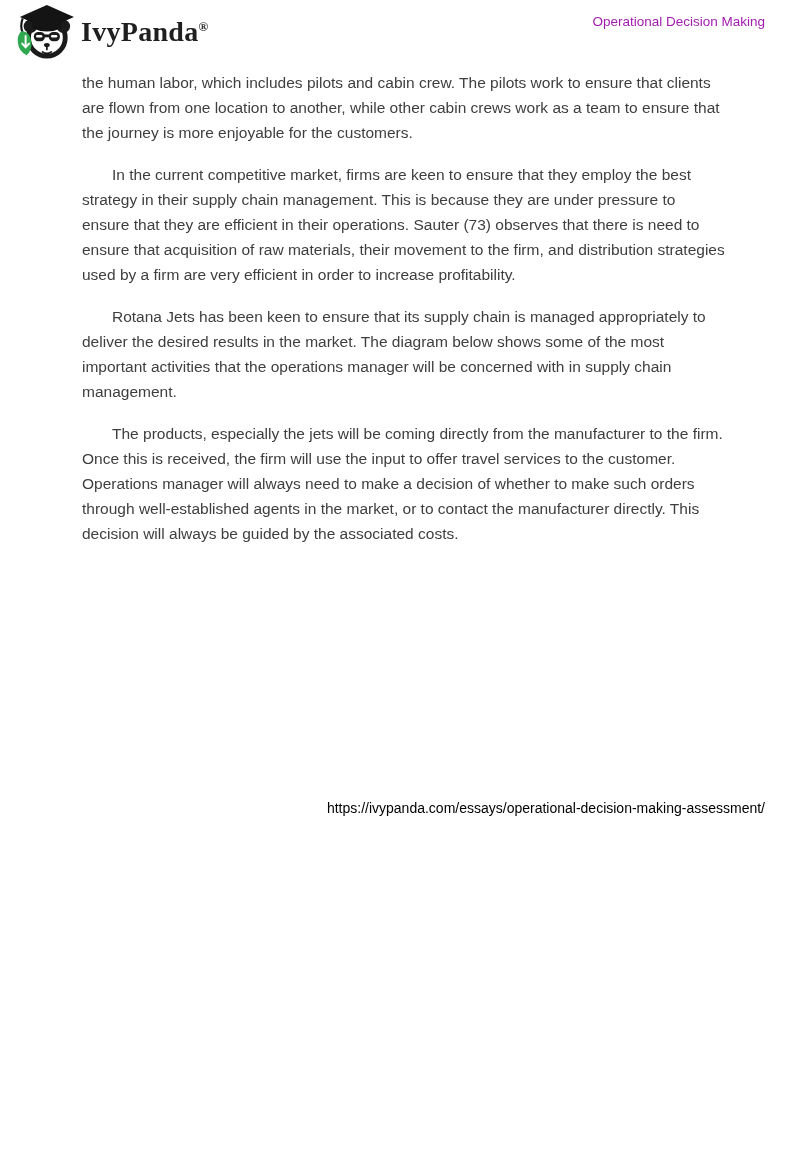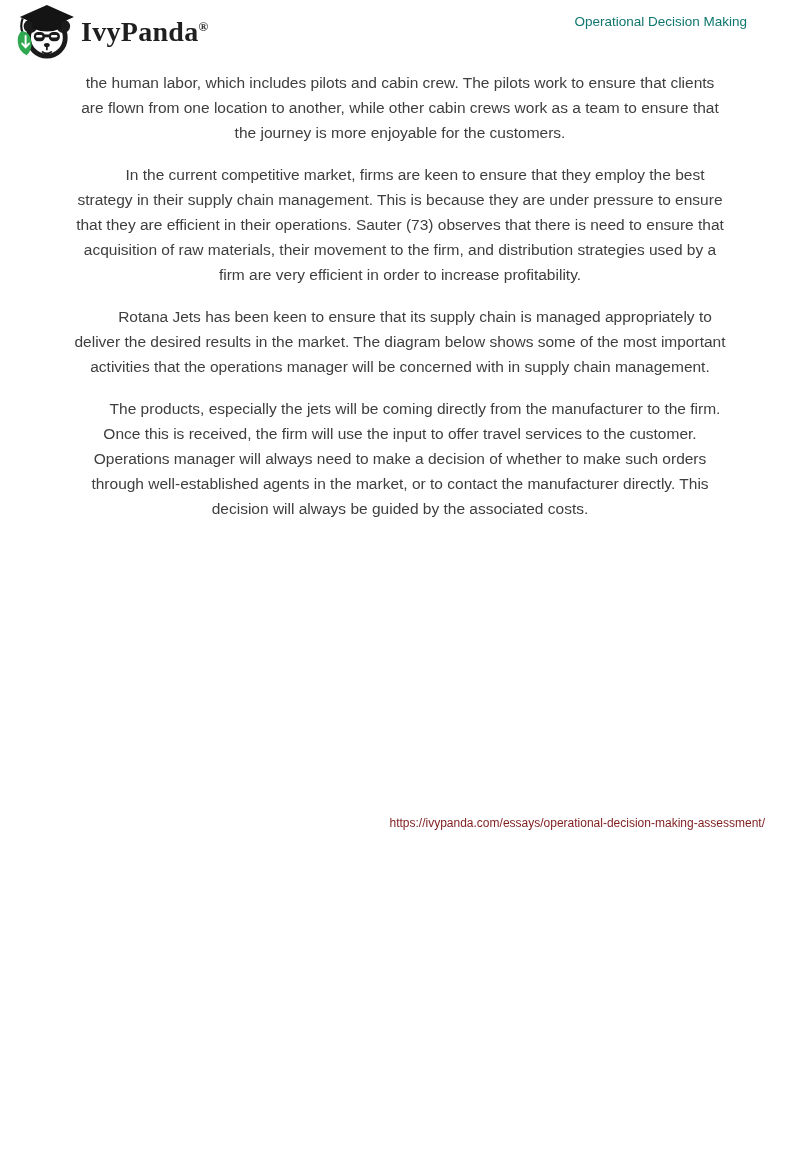--- a/index.html
+++ b/index.html
@@ -25,39 +25,39 @@
     font-family: "Liberation Serif", "DejaVu Serif", serif;
     font-weight: 700; font-size: 28px; color: #1f1f1f;
     letter-spacing: 0.3px; line-height: 1;
   }
   .brand-tm {
     font-family: "Liberation Serif", "DejaVu Serif", serif;
     font-weight: 700; font-size: 13px; color: #1f1f1f;
     vertical-align: 10px; line-height: 1;
   }
   .running-title {
-    position: absolute; top: 14px; right: 53px;
-    font-size: 13.5px; color: #0f766e;
+    position: absolute; top: 14px; right: 35px;
+    font-size: 13.5px; color: #a21caf;
   }
   
   .content {
     position: absolute; top: 70px; left: 74px; width: 652px;
     font-size: 15.5px; line-height: 25px; color: #3e3e3e;
   }
-  .content p { margin: 0 0 17px 0; text-indent: 30px; text-align: center; }
+  .content p { margin: 0 0 17px 8px; text-indent: 30px; }
   .content p.continuation { text-indent: 0; }
   .section-heading {
     font-size: 30px; font-weight: 700; color: #2e2e2e;
     letter-spacing: 0.2px; line-height: 36px;
     margin: 21px 0 27px 0;
   }
   
   .footer-url {
-    position: absolute; right: 35px; bottom: 13px;
-    font-size: 12px; color: #7f1d1d;
+    position: absolute; right: 35px; bottom: 27px;
+    font-size: 14px; color: #000000;
     text-decoration: none;
   }
 </style>
 </head>
 <body>
 
 <div class="page">
 
   <header class="header">
     <div class="brand">

